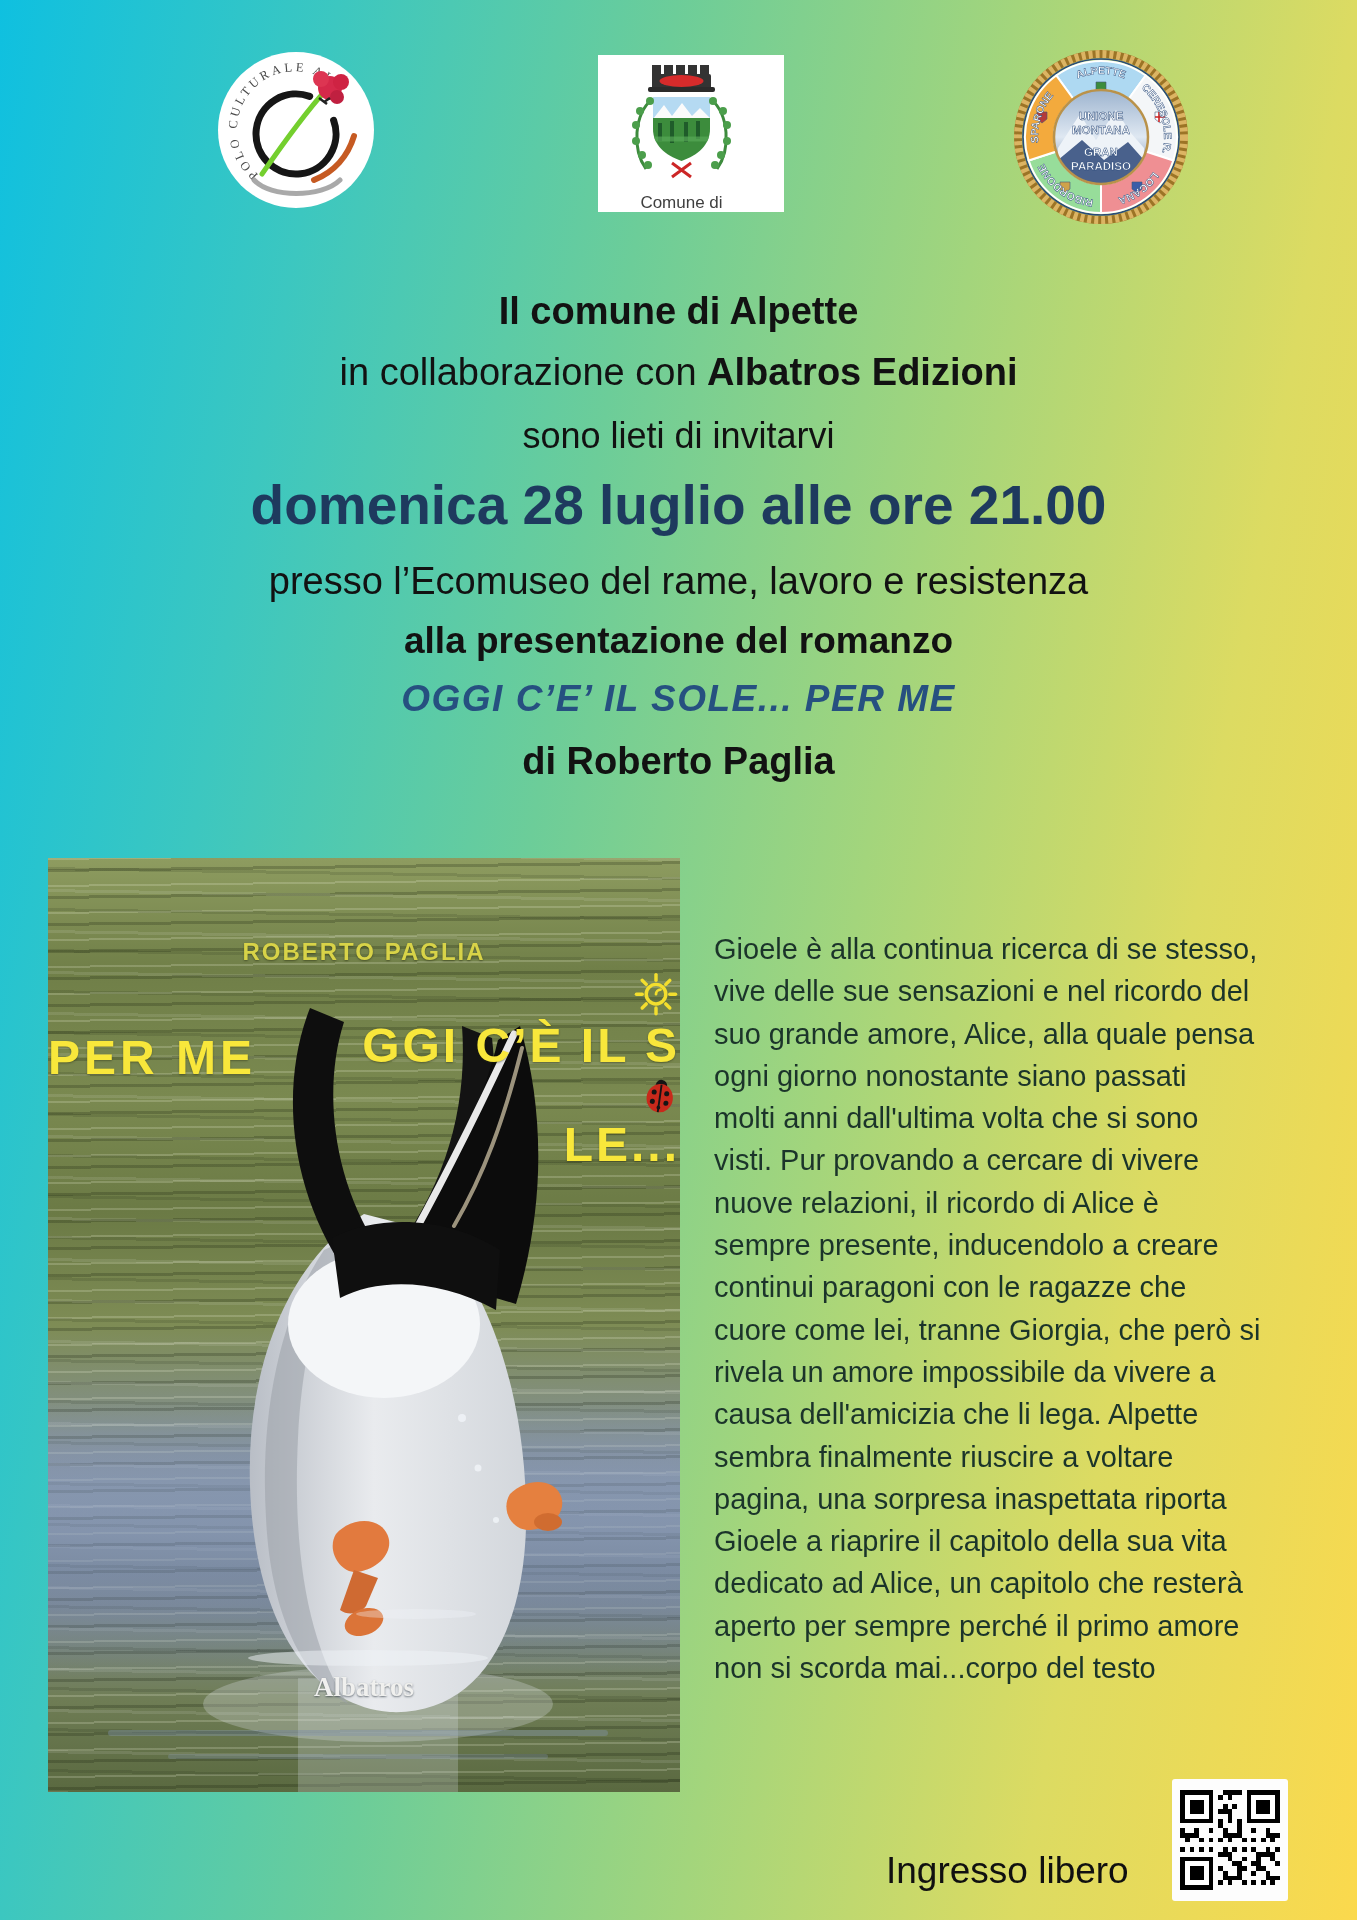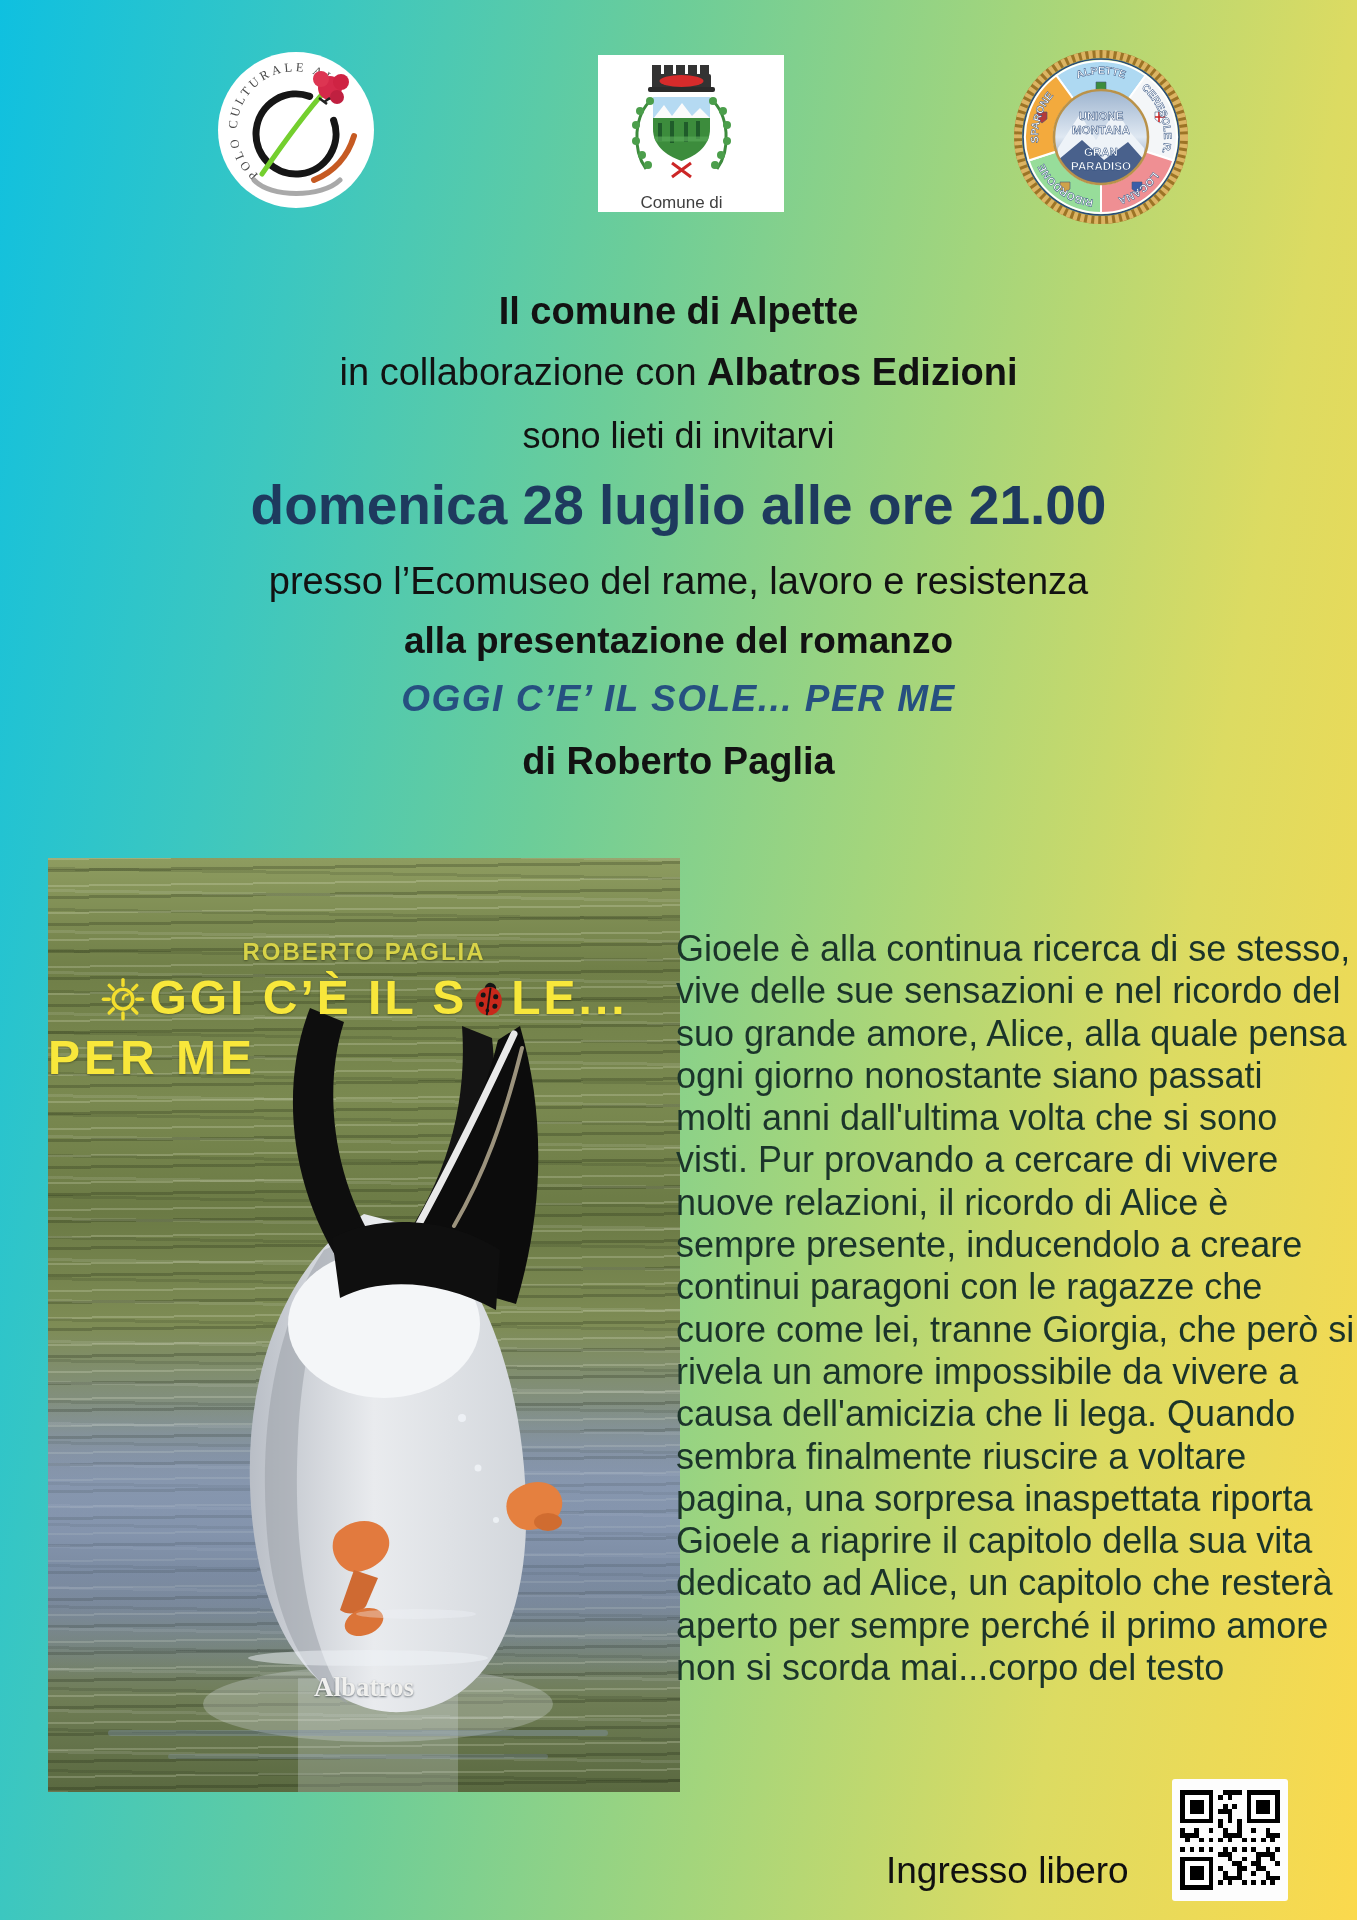--- a/index.html
+++ b/index.html
@@ -32,32 +32,32 @@
   .ripples2{position:absolute;inset:0;
     background:repeating-linear-gradient(180.9deg,rgba(255,255,255,.10) 0 3px,rgba(0,0,0,0) 3px 19px,rgba(10,20,5,.12) 19px 22px,rgba(0,0,0,0) 22px 41px);
   }
   .blueband{position:absolute;left:0;width:100%;top:58%;height:30%;
     background:linear-gradient(180deg,rgba(130,150,180,0) 0%,rgba(132,152,188,.50) 30%,rgba(112,132,168,.48) 62%,rgba(90,110,140,0) 100%);
   }
   .duck{position:absolute;inset:0;}
   .cover-author{position:absolute;top:80px;width:100%;text-align:center;
     font-size:24px;font-weight:bold;letter-spacing:2px;color:#d8d348;
     text-shadow:0 1px 2px rgba(40,45,15,.55);}
-  .cover-title1{position:absolute;top:112px;width:100%;display:flex;justify-content:center;align-items:center;gap:2px;
-    font-size:48px;font-weight:bold;letter-spacing:3px;color:#f8e73b;text-shadow:0 1px 2px rgba(40,45,15,.45);}
+  .cover-title1{position:absolute;top:112px;width:100%;display:flex;justify-content:center;align-items:flex-end;gap:2px;
+    font-size:48px;font-weight:bold;letter-spacing:3px;color:#f8e73b;text-shadow:0 1px 2px rgba(40,45,15,.45);flex-direction:column;}
   .cover-title2{position:absolute;top:172px;width:100%;text-align:left;
     font-size:48px;font-weight:bold;letter-spacing:4px;color:#f8e73b;text-shadow:0 1px 2px rgba(40,45,15,.45);}
   .cover-publisher{position:absolute;top:814px;width:100%;text-align:center;
     font-family:"Liberation Serif",serif;font-weight:bold;font-size:27px;color:#f0f0ee;
     text-shadow:0 1px 2px rgba(30,40,50,.6);}
   .sun-ico{width:46px;height:46px;margin-right:1px;}
   .bug-ico{width:38px;height:40px;margin:0 1px;}
   
-  .synopsis{position:absolute;left:676px;top:928px;width:625px;
-    font-size:36px;line-height:42.3px;color:#1b342a;}
+  .synopsis{position:absolute;left:714px;top:928px;width:625px;
+    font-size:29px;line-height:42.3px;color:#1b342a;}
   .syn-line{white-space:nowrap;}
   
   .admission{position:absolute;left:886px;top:1850px;font-size:37px;color:#101010;}
   .qr{position:absolute;left:1172px;top:1779px;width:116px;height:122px;background:#fdfdfd;border-radius:3px;}
   .qr svg{position:absolute;left:8px;top:11px;width:100px;height:100px;}
 </style>
 </head>
 <body>
 
 <div class="poster">
@@ -274,21 +274,21 @@
       <div class="syn-line">vive delle sue sensazioni e nel ricordo del</div>
       <div class="syn-line">suo grande amore, Alice, alla quale pensa</div>
       <div class="syn-line">ogni giorno nonostante siano passati</div>
       <div class="syn-line">molti anni dall'ultima volta che si sono</div>
       <div class="syn-line">visti. Pur provando a cercare di vivere</div>
       <div class="syn-line">nuove relazioni, il ricordo di Alice è</div>
       <div class="syn-line">sempre presente, inducendolo a creare</div>
       <div class="syn-line">continui paragoni con le ragazze che</div>
       <div class="syn-line">cuore come lei, tranne Giorgia, che però si</div>
       <div class="syn-line">rivela un amore impossibile da vivere a</div>
-      <div class="syn-line">causa dell'amicizia che li lega. Quando</div>
+      <div class="syn-line">causa dell'amicizia che li lega. Alpette</div>
       <div class="syn-line">sembra finalmente riuscire a voltare</div>
       <div class="syn-line">pagina, una sorpresa inaspettata riporta</div>
       <div class="syn-line">Gioele a riaprire il capitolo della sua vita</div>
       <div class="syn-line">dedicato ad Alice, un capitolo che resterà</div>
       <div class="syn-line">aperto per sempre perché il primo amore</div>
       <div class="syn-line">non si scorda mai...corpo del testo</div>
     </div>
 
   <div class="admission">Ingresso libero</div>
   <div class="qr">

